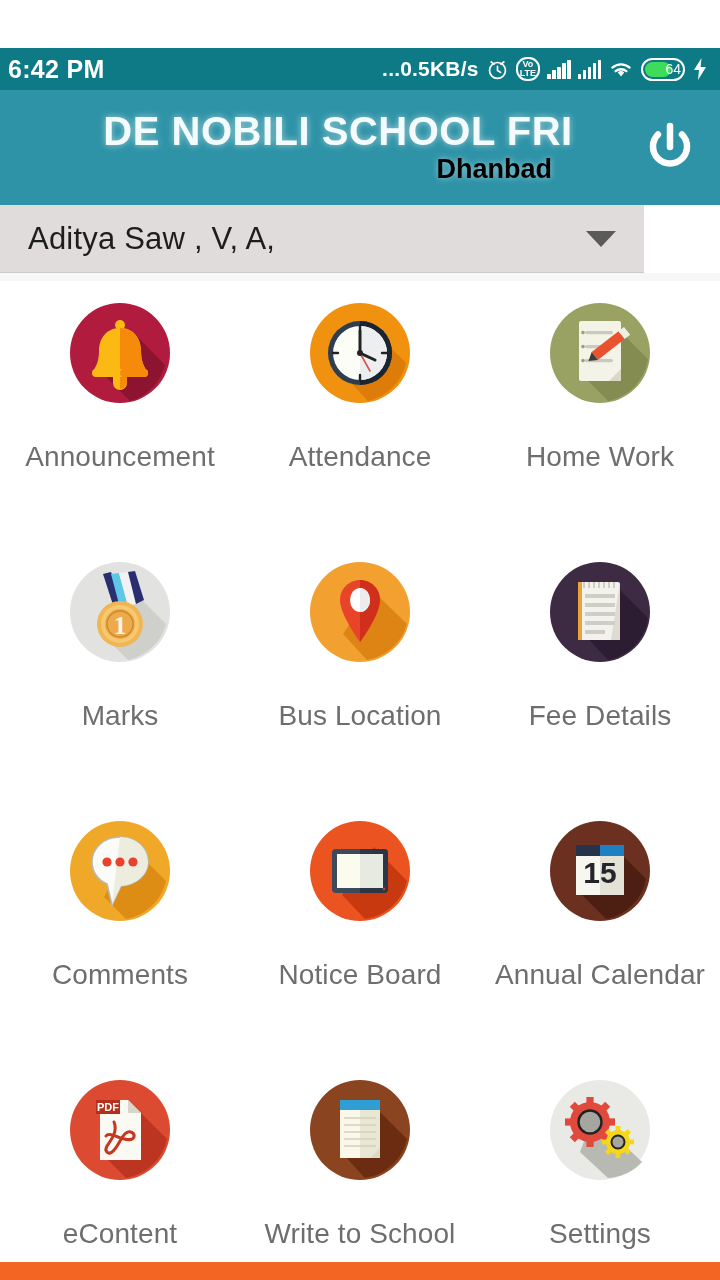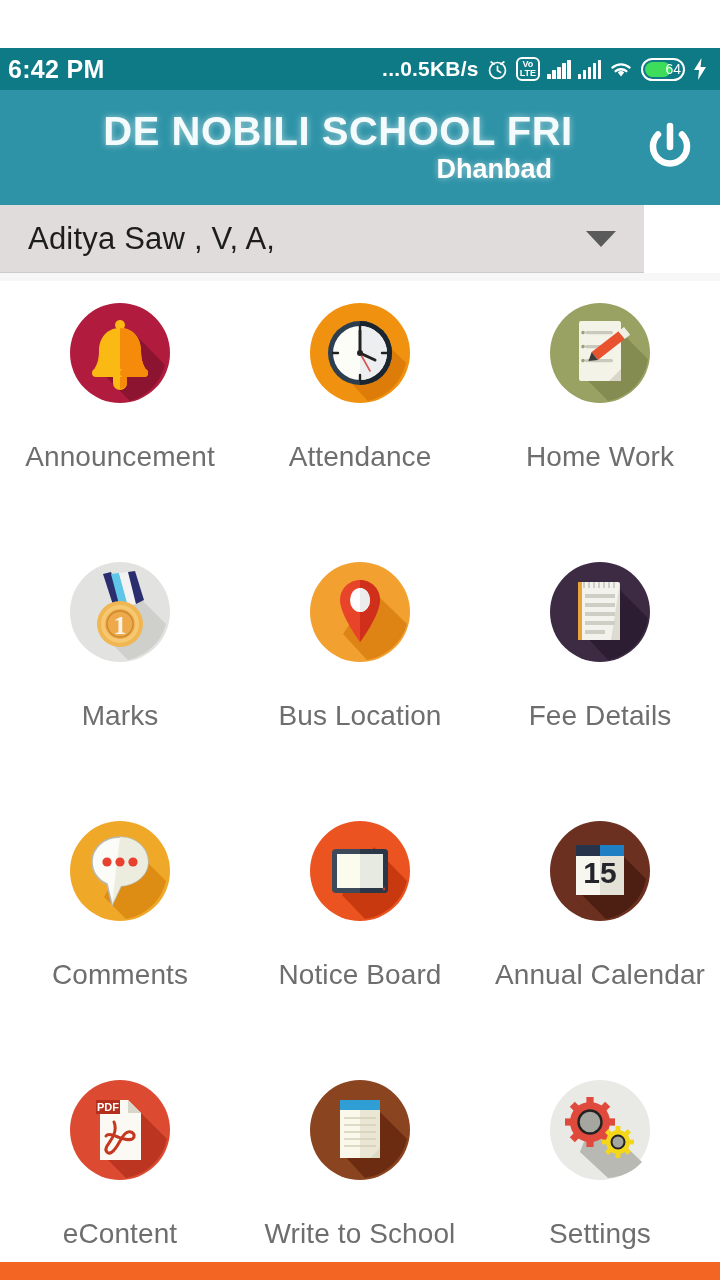--- a/index.html
+++ b/index.html
@@ -19,21 +19,21 @@
     padding:0 12px 0 8px;
     color:#ffffff;
     margin-top:48px;
   }
   .sb-time{ font-size:25px; font-weight:bold; letter-spacing:.3px; }
   .sb-right{ margin-left:auto; display:flex; align-items:center; gap:7px; }
   .sb-speed{ font-size:21px; font-weight:bold; letter-spacing:.2px; white-space:nowrap;}
   .sb-ico{ display:block; }
 
   .volte{
-    border:2px solid #fff; border-radius:6px;
+    border:2px solid #fff; border-radius:11px;
     font-size:9px; line-height:9px; font-weight:bold;
     padding:1px 2px; text-align:center; color:#fff;
   }
   .bars{ display:flex; align-items:flex-end; gap:1.5px; height:19px; }
   .bars i{ display:block; width:3.5px; background:#fff; border-radius:.5px;}
   .bars i:nth-child(1){height:5px}
   .bars i:nth-child(2){height:8.5px}
   .bars i:nth-child(3){height:12px}
   .bars i:nth-child(4){height:15.5px}
   .bars i:nth-child(5){height:19px}
@@ -59,21 +59,21 @@
     padding:0 18px 0 8px;
     position:relative;
   }
   .header-text{ flex:1; text-align:center; padding-left:30px; }
   .header-title{
     font-size:40px; font-weight:bold; color:#f4fbfc;
     letter-spacing:.5px; line-height:1.05;
     text-shadow:0 0 7px rgba(255,255,255,.55);
   }
   .header-sub{
-    font-size:27px; font-weight:bold; color:#ffffff;
+    font-size:27px; font-weight:bold; color:#000000;
     text-align:right; padding-right:86px; margin-top:2px;
     text-shadow:0 0 6px rgba(255,255,255,.5);
   }
   .power-btn{ width:64px; height:64px; flex:0 0 64px; }
 
   
   .dropdown{
     height:68px; width:644px;
     background:#e1dcdc;
     display:flex; align-items:center;

